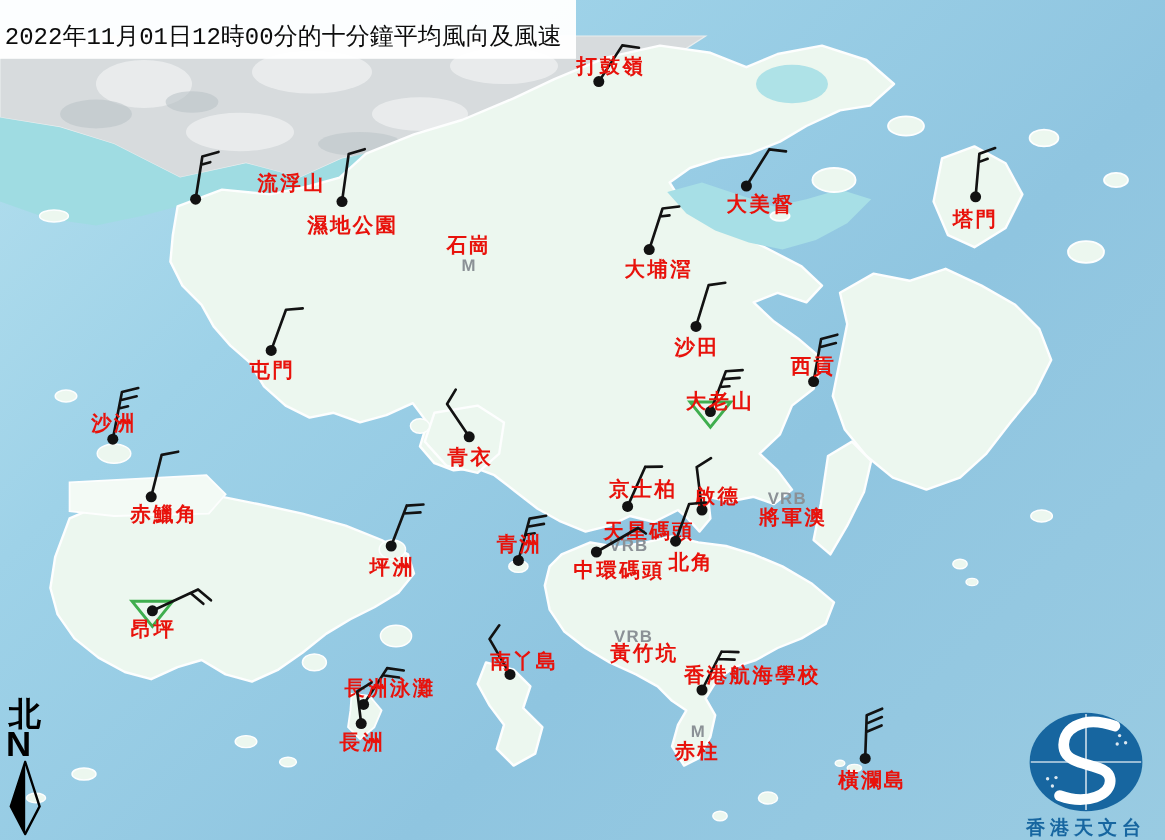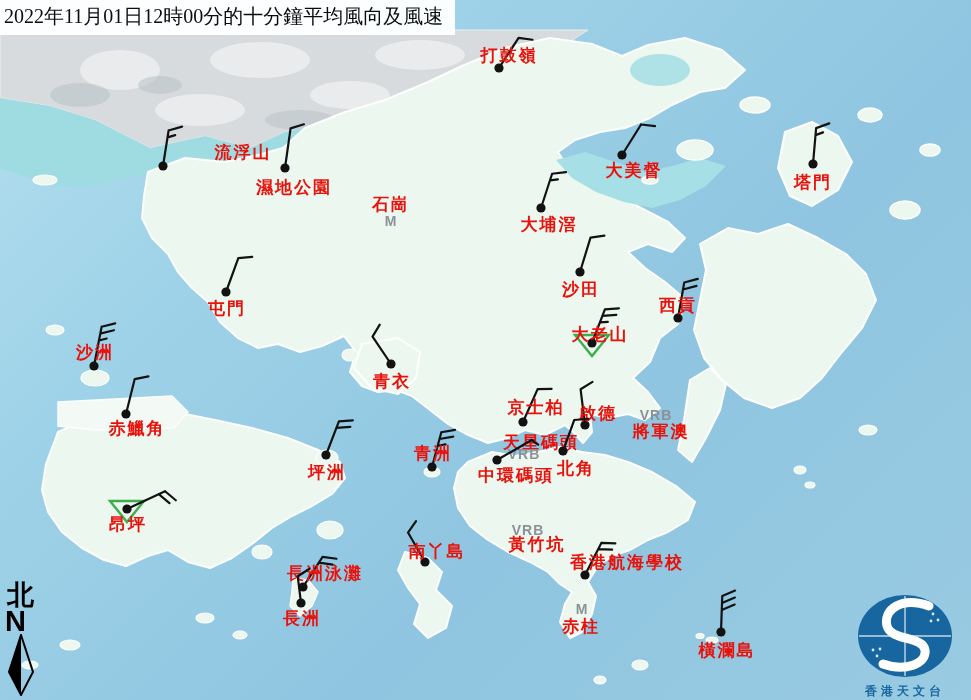--- a/index.html
+++ b/index.html
@@ -5,29 +5,29 @@
   html,body{margin:0;padding:0;background:#fff;}
   #stage{position:relative;width:971px;height:700px;overflow:hidden;
          font-family:"Liberation Sans",sans-serif;
          background:linear-gradient(135deg,#b5e0ee 0%,#9ed2e8 28%,#8fc5e0 62%,#99cbe2 100%);}
   #map-svg{position:absolute;left:0;top:0;}
   .stn-label{font-family:"Liberation Serif",serif;font-weight:bold;font-size:17px;
              fill:#e8120b;letter-spacing:2px;}
   .marker-label{font-family:"Liberation Sans",sans-serif;font-weight:bold;font-size:14px;
                 fill:#8b9196;letter-spacing:1px;}
   #title-bar{position:absolute;left:0;top:0;background:rgba(255,255,255,.96);
-             font-family:Liberation Serif, serif;font-size:20px;color:#0c0c0c;
-             padding:3px 12px 5px 4px;white-space:nowrap;z-index:5;text-align:right;}
+             font-family:Liberation Mono, monospace;font-size:20px;color:#0c0c0c;
+             padding:17px 12px 5px 4px;white-space:nowrap;z-index:5;text-align:right;}
   #compass{position:absolute;left:5px;top:582px;z-index:4;width:44px;text-align:left;}
   #compass .hanzi{font-family:"Liberation Serif",serif;font-weight:bold;font-size:27px;
                   color:#000;line-height:26px;display:block;margin-left:2px;}
   #compass .letter{font-family:"Liberation Sans",sans-serif;font-weight:bold;font-size:29px;
                    color:#000;line-height:26px;display:block;letter-spacing:0;}
   #hko-logo{position:absolute;right:2px;bottom:0;width:128px;text-align:center;z-index:4;}
-  .logo-zh{font-family:"Liberation Serif",serif;font-weight:bold;font-size:12px;
+  .logo-zh{font-family:"Liberation Serif",serif;font-weight:bold;font-size:16px;
            color:#1766a0;letter-spacing:4px;line-height:18px;}
   .logo-en{font-family:"Liberation Sans",sans-serif;font-weight:bold;font-size:9.5px;
            color:#14365c;letter-spacing:0.2px;line-height:11px;padding-bottom:2px;}
 </style>
 </head>
 <body>
 
 <div id="stage">
 
   <svg id="map-svg" width="971" height="700" viewBox="0 0 971 700">

